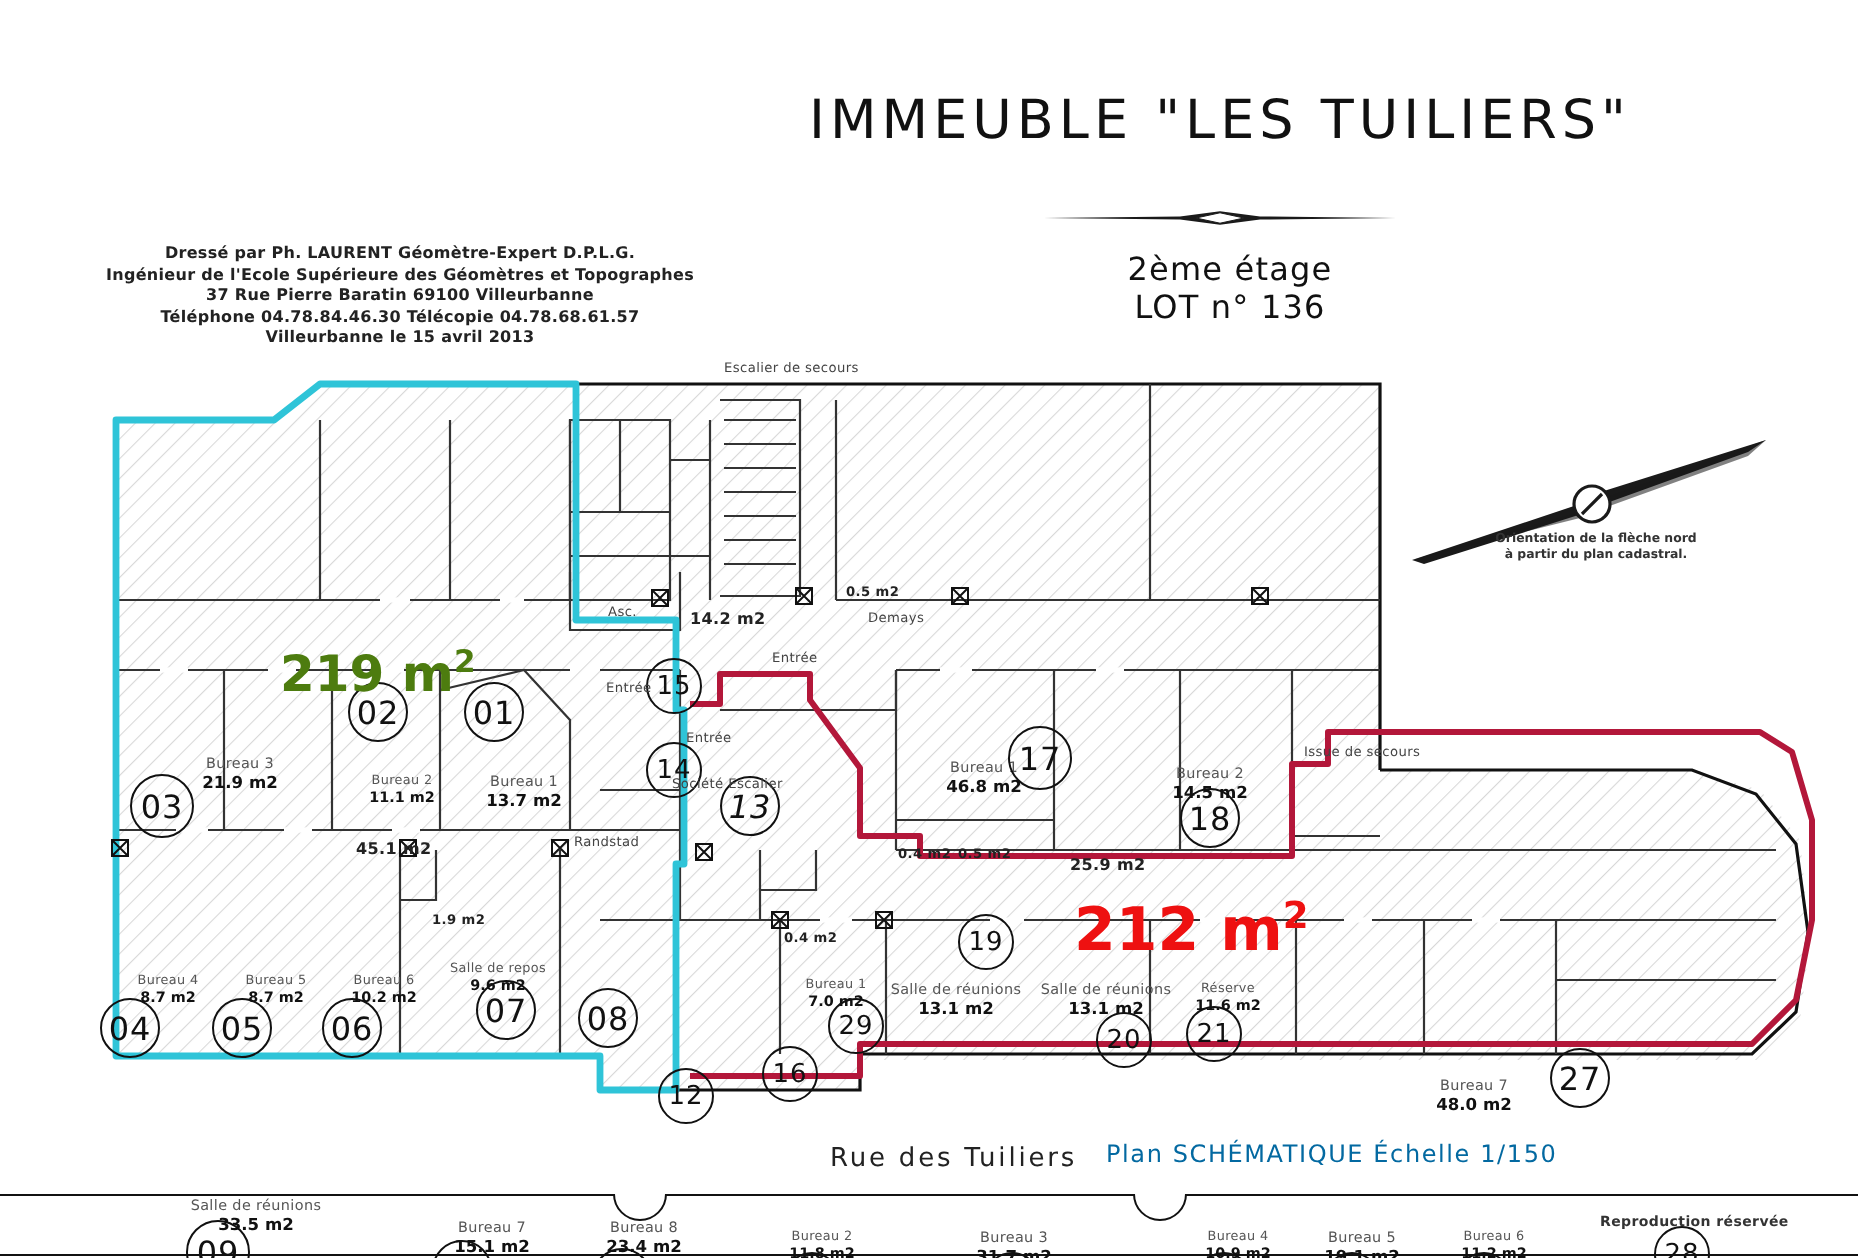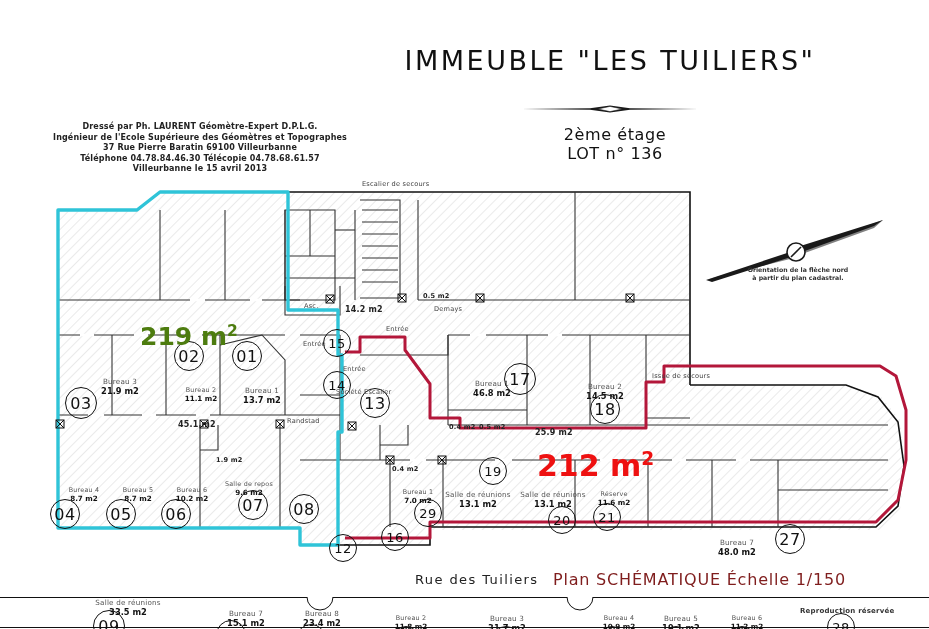--- a/index.html
+++ b/index.html
@@ -34,21 +34,21 @@
 
   
   #compass-wrap{left:698px;top:212px;width:200px;height:80px;}
   #compass-note{
     left:698px;top:266px;width:200px;text-align:center;
     font-size:6.2px;line-height:8px;font-weight:bold;color:#333;
   }
 
   
   #footer-street{left:415px;top:572px;font-size:13px;letter-spacing:1.4px;color:#222;}
-  #footer-plan{left:553px;top:570px;font-size:16px;letter-spacing:.8px;color:#7f1d1d;}
+  #footer-plan{left:553px;top:570px;font-size:12px;letter-spacing:.8px;color:#0369a1;}
   #footer-repro{left:800px;top:607px;font-size:7px;font-weight:bold;letter-spacing:.2px;color:#333;}
   #footer-line{left:0px;top:597px;width:929px;height:1px;background:#111;}
   #footer-line2{left:0px;top:627px;width:929px;height:1px;background:#111;}
   #footer-notch{left:305px;top:597px;width:30px;height:14px;}
   #footer-notch2{left:565px;top:597px;width:30px;height:14px;}
 
   
   #plan{left:0;top:170px;width:929px;height:400px;}
 
   
@@ -301,21 +301,21 @@
         <div class="nm">Bureau 7</div>
         <div class="ar">15.1 m2</div>
       </div>
       <div class="marker" style="left: 216px; top: 620px; width: 28px; height: 28px;">10</div>
       <div class="rm" style="left: 277px; top: 609px; width: 90px;">
         <div class="nm">Bureau 8</div>
         <div class="ar">23.4 m2</div>
       </div>
       <div class="marker" style="left: 296px; top: 624px; width: 28px; height: 28px;">11</div>
       <div class="marker s" style="left: 329px; top: 534px; width: 26px; height: 26px;">12</div>
-      <div class="marker" style="left: 360px; top: 388px; width: 28px; height: 28px;">13</div>
+      <div class="marker" style="left: 360px; top: 388px; width: 28px; height: 28px; font-style: italic;">13</div>
       <div class="marker s" style="left: 323px; top: 371px; width: 26px; height: 26px;">14</div>
       <div class="marker s" style="left: 323px; top: 329px; width: 26px; height: 26px;">15</div>
       <div class="marker s" style="left: 381px; top: 523px; width: 26px; height: 26px;">16</div>
       <div class="rm" style="left: 447px; top: 379px; width: 90px;">
         <div class="nm">Bureau 1</div>
         <div class="ar">46.8 m2</div>
       </div>
       <div class="marker" style="left: 504px; top: 363px; width: 30px; height: 30px;">17</div>
       <div class="rm" style="left: 560px; top: 382px; width: 90px;">
         <div class="nm">Bureau 2</div>

